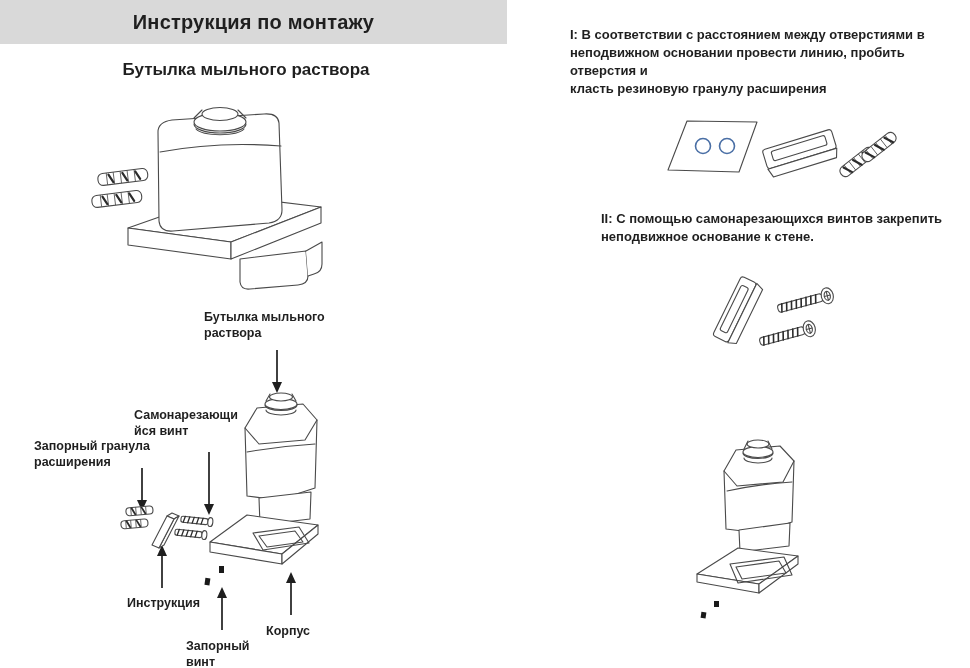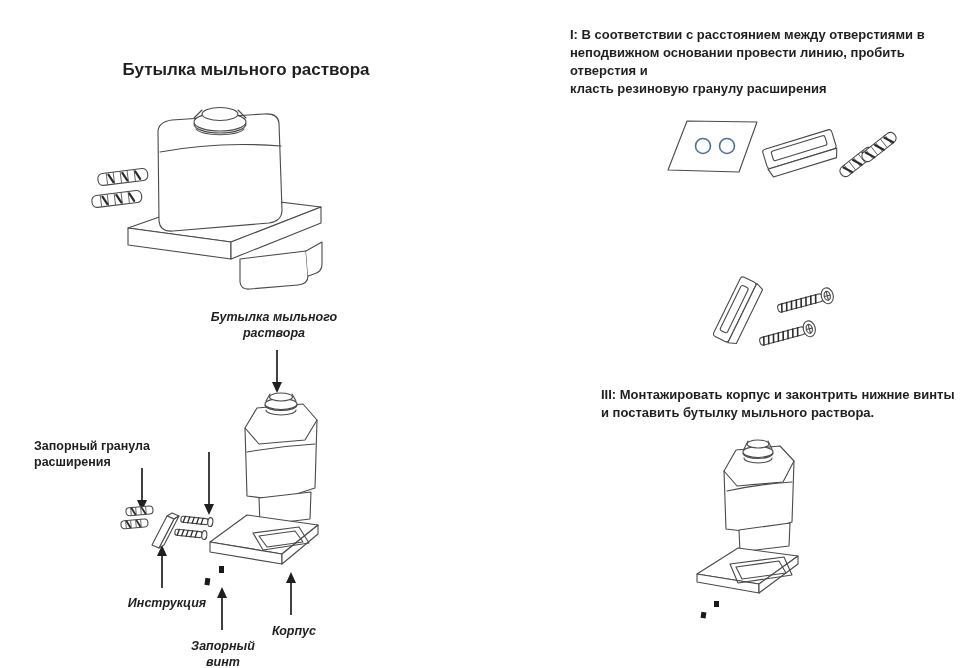--- a/index.html
+++ b/index.html
@@ -22,39 +22,42 @@
   .header-title{font-size:20px;font-weight:600;letter-spacing:.2px;}
   .subtitle{
     position:absolute;left:0;top:60px;width:492px;text-align:center;
     font-size:17px;font-weight:700;
   }
   .fig{position:absolute;}
   .lbl{
     position:absolute;font-size:12.5px;font-weight:700;line-height:1.28;
     white-space:pre-line;color:var(--text);
   }
-  .lbl.center{text-align:center;font-style:italic;}
+  .lbl.center{text-align:left;}
   .step{
     position:absolute;font-size:13px;font-weight:600;line-height:1.38;
     white-space:pre-line;color:var(--text);
   }
   .step.center{}
   svg{display:block;}
   .stroke{fill:none;stroke:var(--line);stroke-width:1.1;stroke-linejoin:round;stroke-linecap:round;}
   .face{fill:#ffffff;stroke:var(--line);stroke-width:1.1;stroke-linejoin:round;stroke-linecap:round;}
   .dark{stroke:#2b2b2b;stroke-width:2.2;stroke-linecap:round;fill:none;}
   .rib{stroke:var(--line);stroke-width:.8;fill:none;}
   .arrow{stroke:#1f1f1f;stroke-width:1.7;fill:none;}
   .ahead{fill:#1f1f1f;stroke:none;}
 </style>
 </head>
 <body>
 
 <div class="page">
 
+  <div class="header-bar">
+    <div class="header-title">Инструкция по монтажу</div>
+  </div>
   <div class="subtitle">Бутылка мыльного раствора</div>
 
   <svg class="fig" style="left:88px;top:96px" width="242" height="196" viewBox="0 0 242 196">
 
     <g transform="translate(10,84) rotate(-7)">
       <rect class="face" x="0" y="-6" width="50" height="12" rx="5"></rect>
       <path class="rib" d="M9,-6 V6 M16,-6 V6 M23,-6 V6 M30,-6 V6 M37,-6 V6"></path>
       <path class="dark" d="M11,-4 l4,8 M25,-4 l4,8 M38,-4 l4,8"></path>
     </g>
     <g transform="translate(4,106) rotate(-7)">
@@ -154,20 +157,22 @@
       <polygon class="stroke" points="253,233 299,227 309,243 263,250"></polygon>
       <polygon class="stroke" points="259,236 295,231 303,242 267,247"></polygon>
     </g>
 
     <rect x="205" y="278" width="5" height="7" fill="#1a1a1a" transform="rotate(8 207 281)"></rect>
     <rect x="219" y="266" width="5" height="7" fill="#1a1a1a"></rect>
   </svg>
 
   <div class="lbl center" style="left:204px;top:309px;width:140px">Бутылка мыльного
 раствора</div>
+  <div class="lbl center" style="left:134px;top:407px;width:114px">Самонарезающи
+йся винт</div>
   <div class="lbl" style="left:34px;top:438px;width:125px">Запорный гранула
 расширения</div>
   <div class="lbl center" style="left:127px;top:595px;width:80px">Инструкция</div>
   <div class="lbl center" style="left:186px;top:638px;width:74px">Запорный
 винт</div>
   <div class="lbl center" style="left:266px;top:623px;width:56px">Корпус</div>
 
   <div class="step center" style="left:570px;top:26px;width:396px">I: В соответствии с расстоянием между отверстиями в
 неподвижном основании провести линию, пробить отверстия и
 класть резиновую гранулу расширения</div>
@@ -187,20 +192,22 @@
       <path class="rib" d="M-12,-5.5 V5.5 M-6,-5.5 V5.5 M0,-5.5 V5.5 M6,-5.5 V5.5 M12,-5.5 V5.5"></path>
       <path class="dark" d="M-14,-4 l4,9 M-2,-4 l4,9 M10,-4 l4,9"></path>
     </g>
     <g transform="translate(229,41) rotate(-38)">
       <rect class="face" x="-20" y="-5.5" width="40" height="11" rx="5"></rect>
       <path class="rib" d="M-12,-5.5 V5.5 M-6,-5.5 V5.5 M0,-5.5 V5.5 M6,-5.5 V5.5 M12,-5.5 V5.5"></path>
       <path class="dark" d="M-14,-4 l4,9 M-2,-4 l4,9 M10,-4 l4,9"></path>
     </g>
   </svg>
 
+  <div class="step" style="left:601px;top:210px;width:360px">II: С помощью самонарезающихся винтов закрепить
+неподвижное основание к стене.</div>
   <svg class="fig" style="left:690px;top:258px" width="210" height="115" viewBox="0 0 210 115">
     <g transform="translate(46,52) rotate(-64)">
       <rect class="face" x="-33" y="-10" width="66" height="17" rx="3"></rect>
       <polygon class="face" points="-33,7 -30,15 30,15 33,7"></polygon>
       <rect class="face" x="-25" y="-6" width="50" height="8" rx="2"></rect>
     </g>
     <g transform="translate(88,51) rotate(-15)">
       <rect class="face" x="0" y="-4" width="46" height="8" rx="3"></rect>
       <path class="dark" style="stroke-width:1.6" d="M5,-4 l-2,8 M10,-4 l-2,8 M15,-4 l-2,8 M20,-4 l-2,8 M25,-4 l-2,8 M30,-4 l-2,8 M35,-4 l-2,8 M40,-4 l-2,8"></path>
       <ellipse class="face" cx="51" cy="0" rx="6" ry="8"></ellipse>
@@ -209,22 +216,20 @@
     </g>
     <g transform="translate(70,84) rotate(-15)">
       <rect class="face" x="0" y="-4" width="46" height="8" rx="3"></rect>
       <path class="dark" style="stroke-width:1.6" d="M5,-4 l-2,8 M10,-4 l-2,8 M15,-4 l-2,8 M20,-4 l-2,8 M25,-4 l-2,8 M30,-4 l-2,8 M35,-4 l-2,8 M40,-4 l-2,8"></path>
       <ellipse class="face" cx="51" cy="0" rx="6" ry="8"></ellipse>
       <ellipse class="stroke" cx="51" cy="0" rx="3" ry="4.5"></ellipse>
       <path class="stroke" d="M51,-4.5 V4.5 M48,0 H54"></path>
     </g>
   </svg>
 
-  <div class="step" style="left:601px;top:386px;width:370px">III: Монтажировать корпус и законтрить нижние винты
-и поставить бутылку мыльного раствора.</div>
   <svg class="fig" style="left:680px;top:425px" width="225" height="205" viewBox="0 0 225 205">
     <g>
       <polygon class="face" points="44,46 56,25 100,21 114,36 103,57 57,61"></polygon>
       <ellipse class="face" cx="78" cy="27" rx="15" ry="5.5"></ellipse>
       <ellipse class="face" cx="78" cy="19" rx="11" ry="4"></ellipse>
       <path class="stroke" d="M68,16 L64,24 M88,16 L92,24"></path>
       <path class="stroke" d="M63,28 A15,5.5 0 0 0 93,28 M64,33 A14,5 0 0 0 92,33"></path>
       <path class="stroke" d="M44,46 L46,104 M114,36 L112,97 M46,104 L79,108 L112,97"></path>
       <path class="stroke" d="M47,66 Q79,59 112,57"></path>
       <polygon class="face" points="59,105 110,98 109,121 60,127"></polygon>

